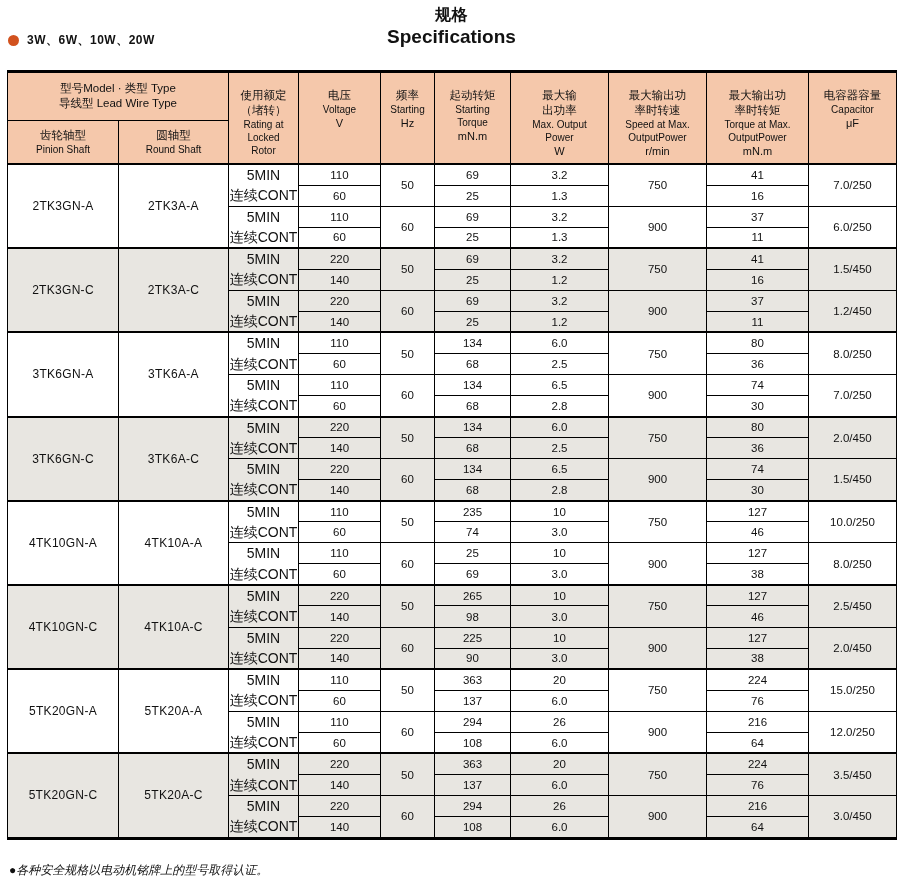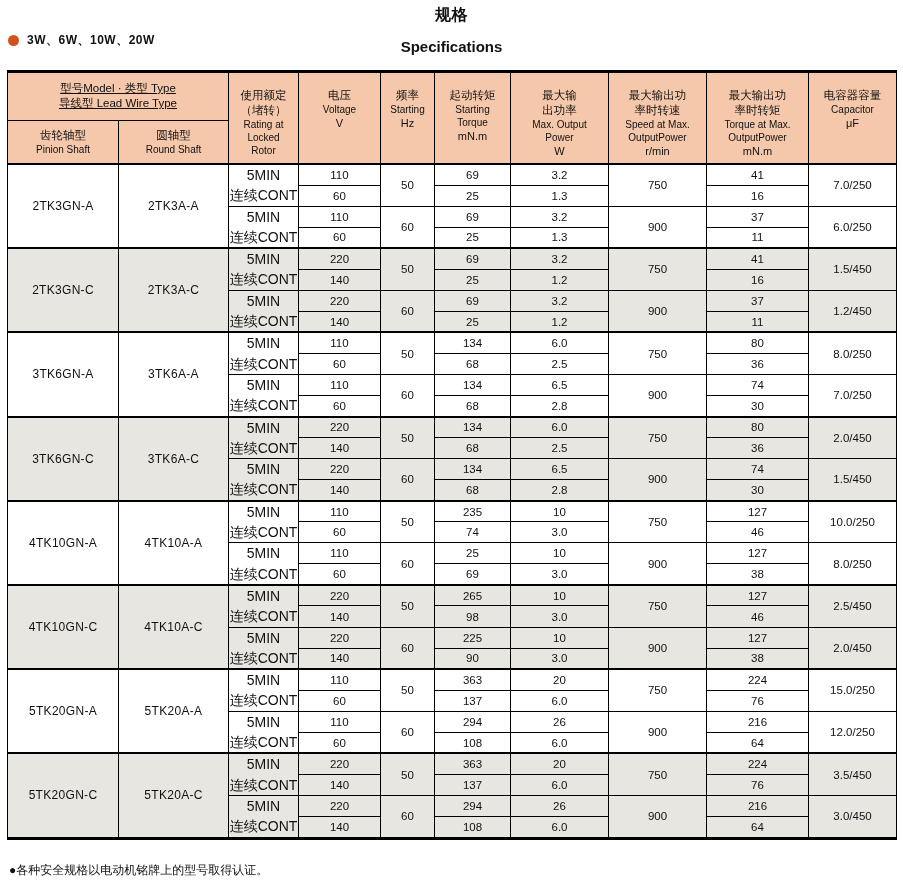--- a/index.html
+++ b/index.html
@@ -9,21 +9,21 @@
     background: #ffffff;
     color: #111111;
     font-family: "Liberation Sans", "DejaVu Sans", sans-serif;
   }
   .page { padding: 5px 7px 0 7px; }
 
   
   .title-row { display: flex; align-items: center; height: 21px; flex-direction: column; }
   .title-square { width: 14px; height: 14px; margin-right: 5px; }
   .title-zh { font-size: 16px; font-weight: bold; letter-spacing: 0.5px; }
-  .title-en { font-size: 15px; font-weight: 600; margin-top: 12px; }
+  .title-en { font-size: 19px; font-weight: 600; }
   .subtitle-row { display: flex; align-items: center; margin-top: 7px; padding-left: 1px; height: 15px; }
   .subtitle-dot { width: 11px; height: 11px; border-radius: 50%; margin-right: 8px; }
   .subtitle-text { font-size: 12px; font-weight: 600; letter-spacing: 0.5px; }
 
   
   table.spec {
     border-collapse: collapse;
     table-layout: fixed;
     width: 889px;
     margin-top: 22px;
@@ -43,35 +43,35 @@
     line-height: 1.3;
   }
   .hdr-bg { background: var(--hdr-bg); }
   .h-en { font-size: 10px; }
   .h-wrap {
     display: flex; flex-direction: column;
     justify-content: flex-start;
     height: 80px; padding: 5px 0 4px 0; margin-top: 10px;
   }
   .h-unit { font-size: 11px; }
-  .model-head-cell { height: 42px; text-decoration: underline; }
+  .model-head-cell { height: 42px; }
   .shaft-head-cell { height: 38px; }
 
   .spec tbody td {
     height: 20.7px;
     font-size: 11.5px;
     background: #ffffff;
   }
   .spec tbody td.shaded { background: var(--alt-bg); }
   .spec tbody td.model-cell { font-size: 12px; letter-spacing: 0.3px; }
   .spec tbody td.rating-cell { font-size: 14px; line-height: 1.45; }
   .spec tr.block-start td { border-top: 2px solid #000; }
 
   
-  .footnote { margin-top: 22px; padding-left: 2px; }
+  .footnote { margin-top: 22px; padding-left: 2px; font-style: italic; }
   .footnote-zh { font-size: 12px; line-height: 1.35; }
   .footnote-en { font-size: 11.5px; padding-left: 9px; line-height: 1.45; }
 </style>
 </head>
 <body>
 
 <div class="page">
 
   <div class="title-row">
     <span class="title-square" style="background: rgb(210, 82, 30);"></span>

